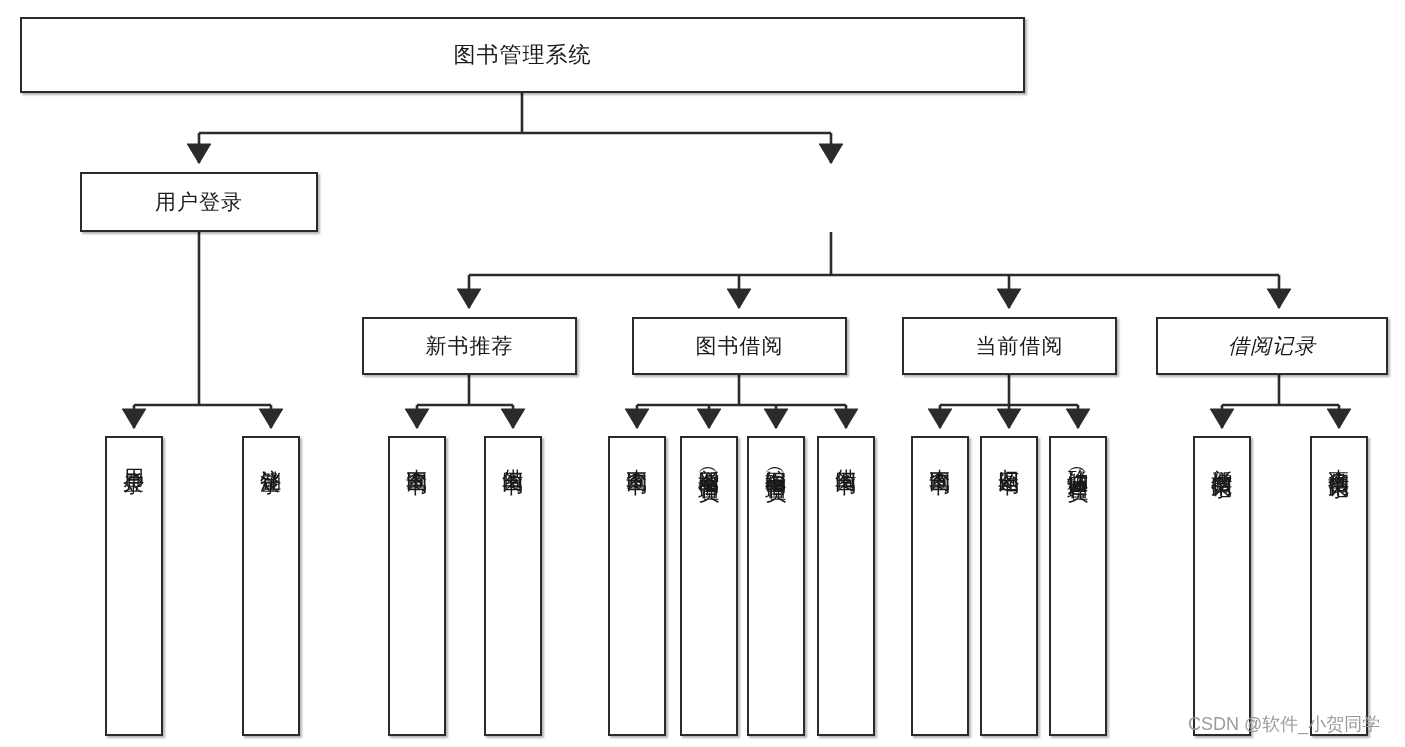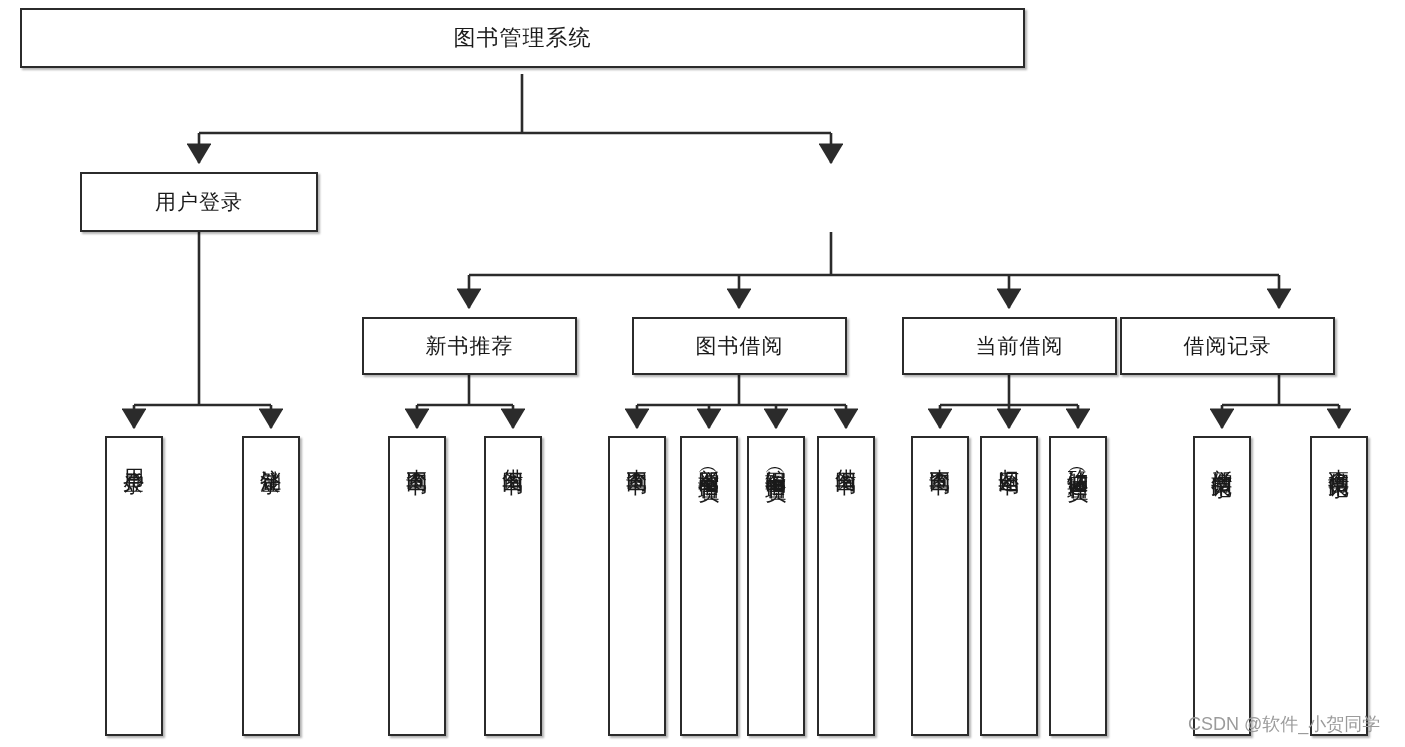--- a/index.html
+++ b/index.html
@@ -117,38 +117,38 @@
       <path d="M1009,405 L1009,428" marker-end="url(#arrow)"></path>
       <path d="M1078,405 L1078,428" marker-end="url(#arrow)"></path>
 
       <path d="M1279,375 L1279,405"></path>
       <path d="M1222,405 L1339,405"></path>
       <path d="M1222,405 L1222,428" marker-end="url(#arrow)"></path>
       <path d="M1339,405 L1339,428" marker-end="url(#arrow)"></path>
     </g>
   </svg>
 
-  <div class="node horiz root" style="left:20px; top:8px; width:1005px; height:60px;">
+  <div class="node horiz root" style="left:20px; top:17px; width:1005px; height:76px;">
     <span>图书管理系统</span>
   </div>
 
   <div class="node horiz" style="left:80px; top:172px; width:238px; height:60px;">
     <span>用户登录</span>
   </div>
 
   <div class="node horiz" style="left:632px; top:317px; width:215px; height:58px;">
     <span>图书借阅</span>
   </div>
   <div class="node horiz" style="left:362px; top:317px; width:215px; height:58px;">
     <span>新书推荐</span>
   </div>
   <div class="node horiz" style="left:902px; top:317px; width:215px; height:58px;padding-left:20px;">
     <span>当前借阅</span>
   </div>
-  <div class="node horiz" style="left:1120px; top:317px; width:215px; height:58px;">
+  <div class="node horiz" style="left:1156px; top:317px; width:232px; height:58px;font-style:italic;">
     <span>借阅记录</span>
   </div>
 
   <div class="node vert" style="left:105px; top:436px; width:58px; height:300px;">
     <span class="vlabel">用户登录</span>
   </div>
   <div class="node vert" style="left:242px; top:436px; width:58px; height:300px;">
     <span class="vlabel">注销登录</span>
   </div>
 

